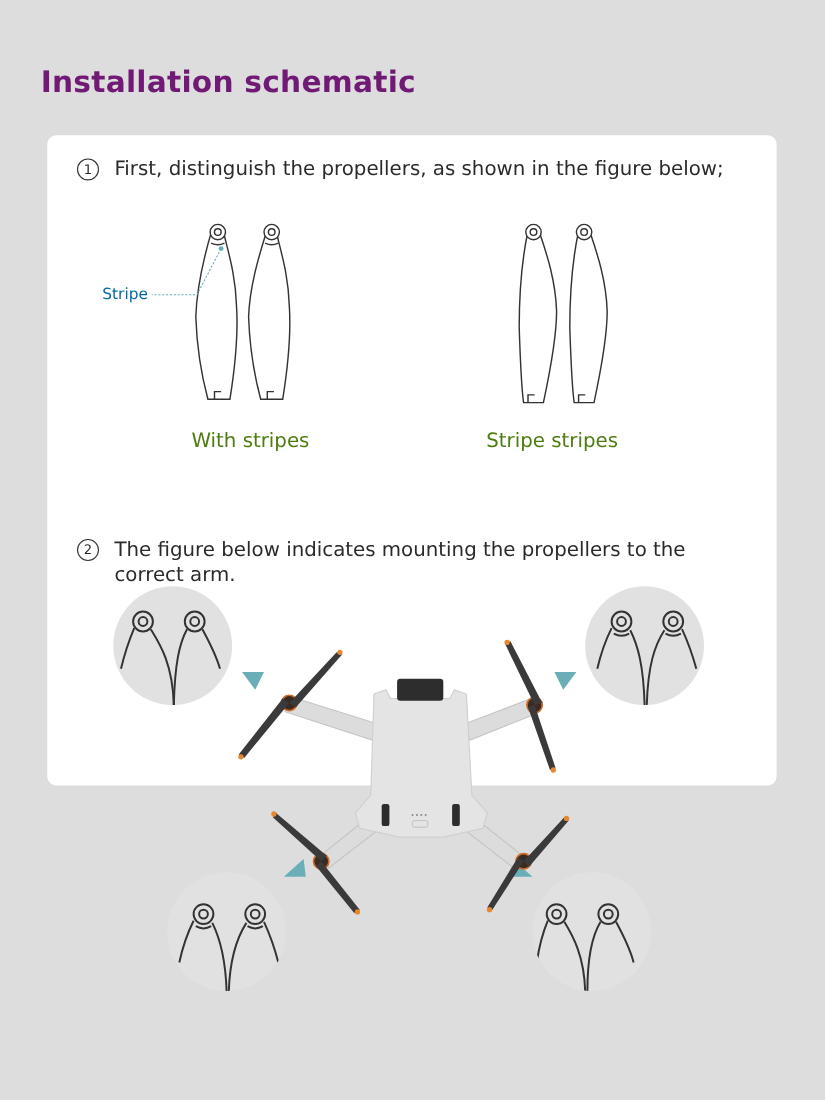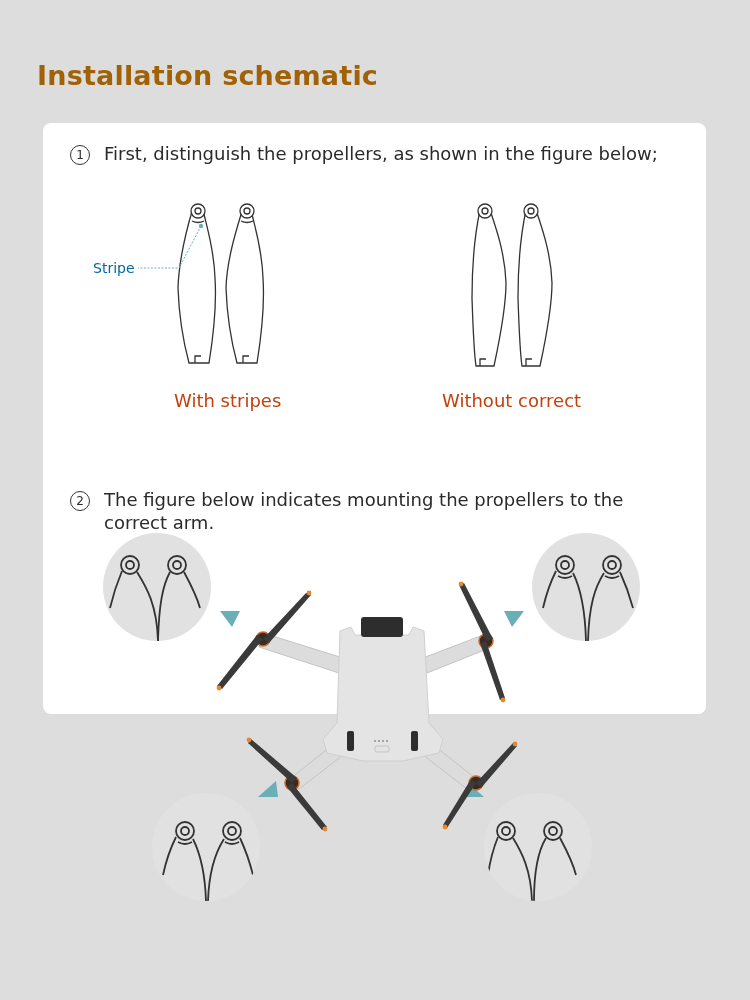--- a/index.html
+++ b/index.html
@@ -1,38 +1,38 @@
 <!DOCTYPE html>
 <html><head>
 <meta charset="utf-8">
 <style>
   html, body { margin:0; padding:0; }
   body {
     width:750px; height:1000px; background:#dddddd; position:relative; overflow:hidden;
     font-family:"DejaVu Sans", "Liberation Sans", sans-serif; color:#222;
   }
   .title {
-    position:absolute; left:37px; top:60px; font-size:27px; font-weight:bold; color:#a16207;
+    position:absolute; left:37px; top:60px; font-size:27px; font-weight:bold; color:#701a75;
     letter-spacing:0.2px;
   }
   .card {
     position:absolute; left:43px; top:123px; width:663px; height:591px;
     background:#ffffff; border-radius:8px;
   }
   .step {
     position:absolute; font-size:18px; color:#2a2a2a; line-height:23px;
   }
   .step .num {
     display:inline-block; width:18px; height:18px; border:1.4px solid #333; border-radius:50%;
     font-size:12px; text-align:center; line-height:18px; margin-right:14px; vertical-align:1px;
   }
   .step1 { left:27px; top:19px; }
   .step2 { left:27px; top:345px; width:560px;margin-top:20px; }
   .step2 .txt { display:inline-block; vertical-align:top; width:520px; }
-  .caption { position:absolute; font-size:18px; color:#c2410c; }
+  .caption { position:absolute; font-size:18px; color:#4d7c0f; }
   .stripe-label { position:absolute; left:50px; top:137px; font-size:14px; color:#0369a1; }
   svg { position:absolute; overflow:visible; }
   .bubble {
     position:absolute; width:108px; height:108px; border-radius:50%; background:#e1e1e1; overflow:hidden;
   }
 </style>
 </head>
 <body>
 
 <div class="title">Installation schematic</div>
@@ -70,21 +70,21 @@
       <path d="M12 12 C6 40 4 70 4 100 C5 130 6 155 8 168 L26 168 C32 140 38 110 38 85 C37 55 28 30 22 12 Z"></path>
       <circle cx="17" cy="13" r="7" fill="#fff"></circle>
       <circle cx="17" cy="13" r="3"></circle>
       <path d="M12 168 L12 161 L18 161"></path>
       <path d="M58 12 C52 40 50 70 50 100 C51 130 52 155 54 168 L72 168 C78 140 84 110 84 85 C83 55 74 30 68 12 Z"></path>
       <circle cx="63" cy="13" r="7" fill="#fff"></circle>
       <circle cx="63" cy="13" r="3"></circle>
       <path d="M58 168 L58 161 L64 161"></path>
     </g>
   </svg>
-  <div class="caption" style="left:399px;top:267px;">Without correct</div>
+  <div class="caption" style="left:399px;top:267px;">Stripe stripes</div>
 
   <div class="step step2">
     <span class="num">2</span><span class="txt">The figure below indicates mounting the propellers to the correct arm.</span>
   </div>
 
   <div class="bubble" style="left:60px;top:410px;">
     <svg width="108" height="108" viewBox="0 0 108 108" style="left:0;top:0;">
       <g fill="none" stroke="#333" stroke-width="1.8">
         <circle cx="27" cy="32" r="9"></circle>
           <circle cx="27" cy="32" r="4"></circle>

